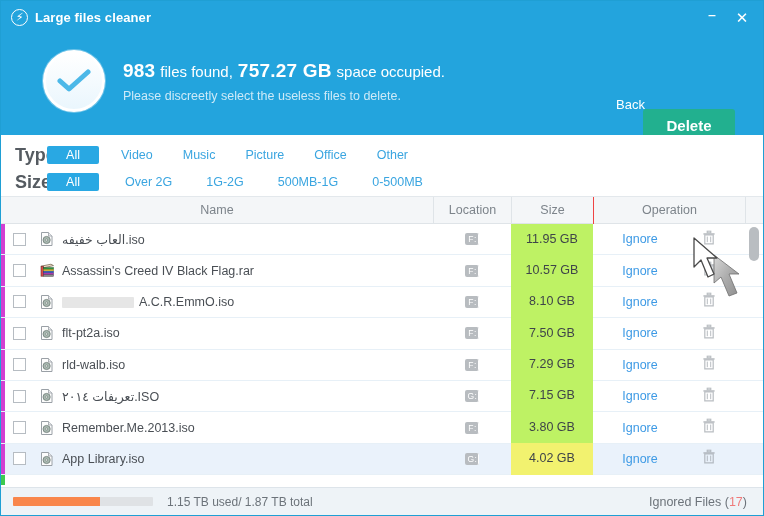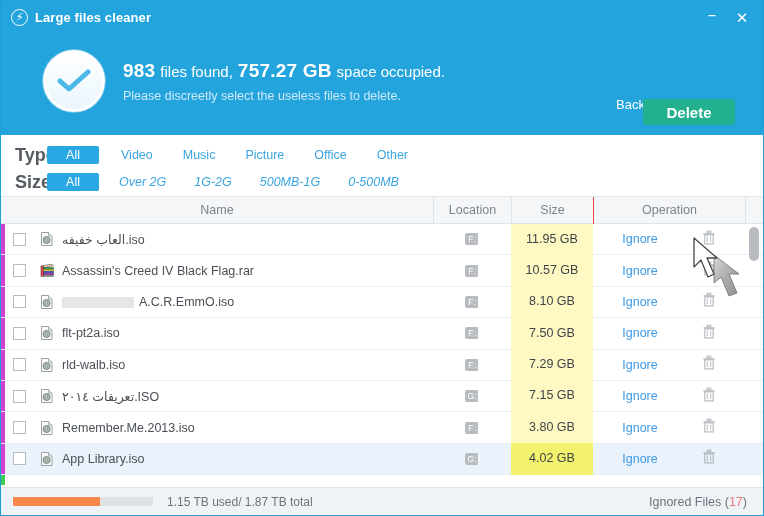--- a/index.html
+++ b/index.html
@@ -68,22 +68,22 @@
   .sum-line1 .big { font-size: 19px; font-weight: bold; letter-spacing: 0.2px; }
   .sum-line1 .sp { display:inline-block; width:5px; }
   .sum-line2 {
     color: #cdeaf8; font-size: 12.5px; margin-top: 7px; white-space: nowrap;
   }
   .back-link {
     position: absolute; right: 118px; top: 70px; transform: translateY(-50%);
     color: #ffffff; font-size: 13px; cursor: pointer;
   }
   .delete-btn {
-    position: absolute; right: 28px; top: 65px;
-    width: 92px; height: 26px;
+    position: absolute; right: 28px; top: 75px;
+    width: 92px; height: 32px;
     background: #22b08f; border-radius: 3px;
     color: #ffffff; font-size: 15px; font-weight: bold;
     display: flex; align-items: center; justify-content: center;
     cursor: pointer;
   }
 
   
   .filterbar {
     position: absolute; top: 134px; left: 0; right: 0; height: 62px;
     background: #ffffff; border-bottom: 1px solid #e3e8ec;
@@ -98,21 +98,21 @@
   }
   .chip {
     font-size: 12.5px; color: #3aa5e0; cursor: pointer;
     padding: 2px 8px; border-radius: 2px; white-space: nowrap;
   }
   .chip.active {
     background: #29a8e3; color: #ffffff; min-width: 52px; text-align: center;
   }
   .chips { display: flex; align-items: center; }
   .chips.type .chip:not(.active) { margin-left: 14px; }
-  .chips.size .chip:not(.active) { margin-left: 12px; font-style: italic; }
+  .chips.size .chip:not(.active) { margin-left: 18px; }
 
   
   .table-wrap {
     position: absolute; top: 196px; left: 0; right: 0; bottom: 38px;
     background: #ffffff;
   }
   .thead {
     position: relative; height: 27px;
     background: #f4f6f8; border-bottom: 1px solid #dfe4e8;
     display: flex; align-items: center;
@@ -156,21 +156,21 @@
     width: 78px; display: flex; align-items: center; justify-content: center;
   }
   .drv {
     font-size: 8.5px; color: #ffffff; background: #b8bcc0;
     border-radius: 2px; padding: 1px 2px 1px 3px; letter-spacing: 0.5px;
     font-family: "Liberation Sans", sans-serif;
     display: inline-block; line-height: 10px;
     box-shadow: inset -3px 0 0 -2px #ffffff;
   }
   .cell-size {
-    width: 82px; text-align: center; background: #fef9c3;
+    width: 82px; text-align: center; background: #bef264;
     height: 31.4px; line-height: 31.4px; color: #3f4449;
   }
   .row.sel .cell-size { background: #f2f26f; }
   .cell-op {
     width: 152px; display: flex; align-items: center;
     justify-content: center; gap: 44px;
   }
   .ignore-link { color: #3d9ae5; cursor: pointer; font-size: 12.5px; }
   .trash { cursor: pointer; opacity: 0.72; }
   .cell-pad { flex: 1 1 auto; }

